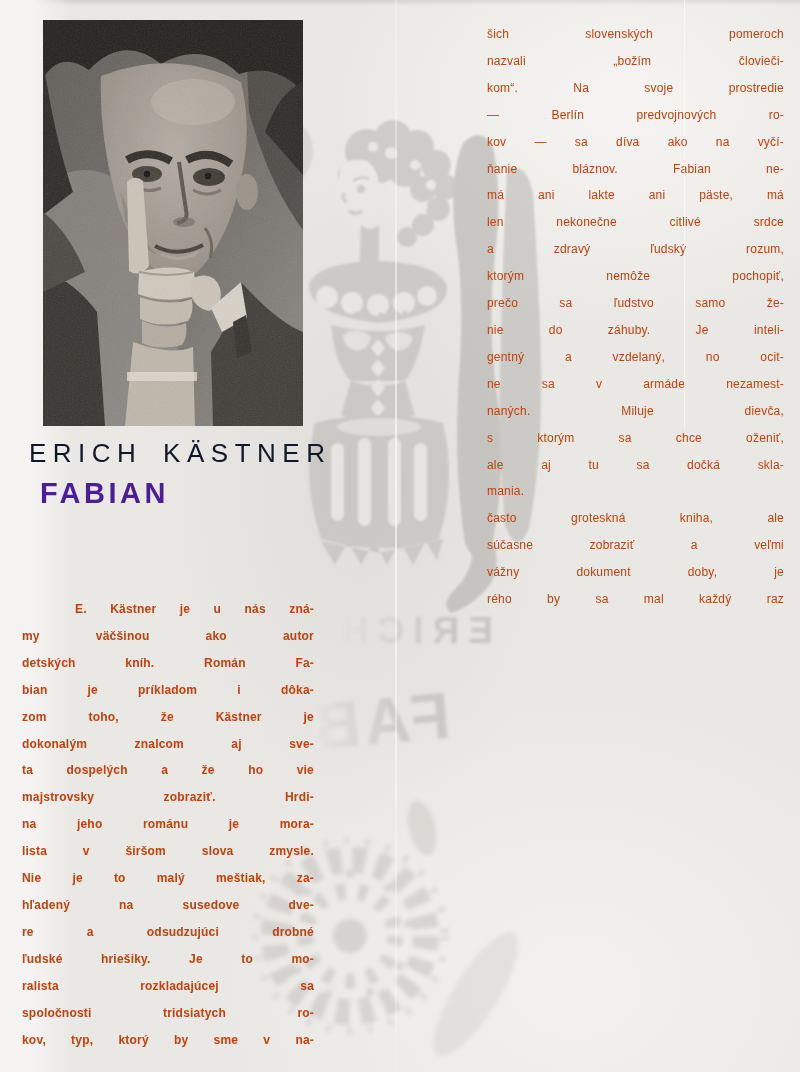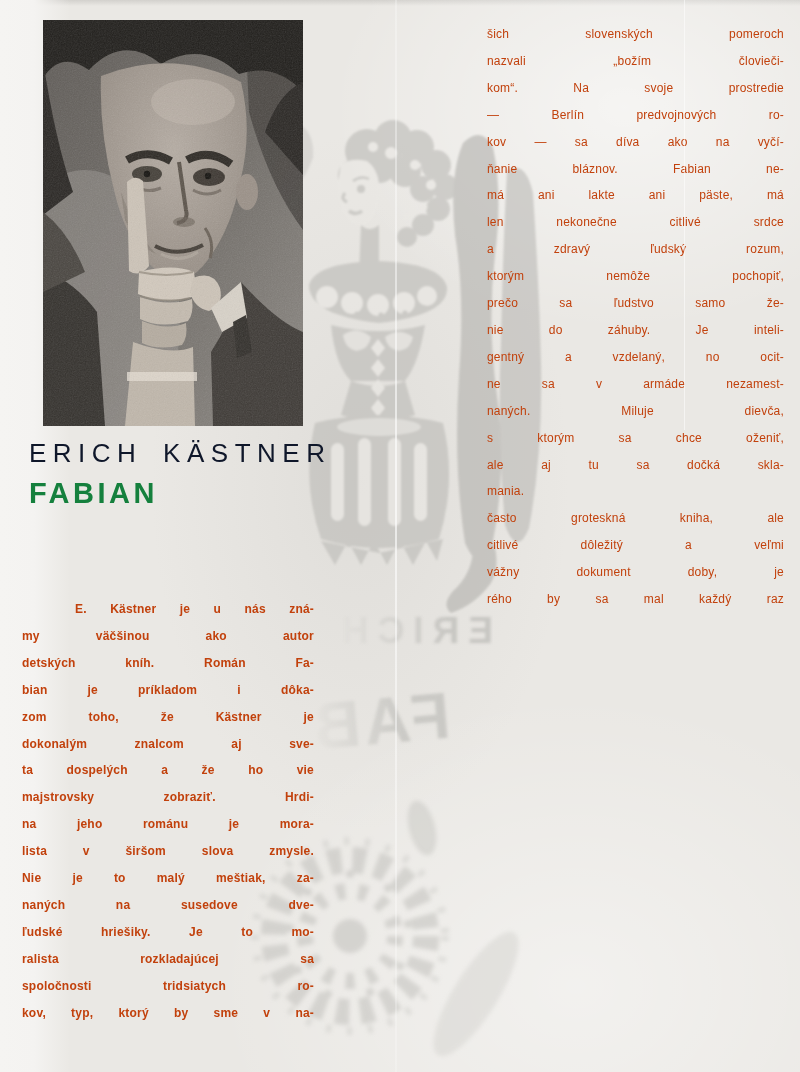--- a/index.html
+++ b/index.html
@@ -26,23 +26,23 @@
   .portrait{position:absolute;left:43px;top:20px;width:260px;height:406px;}
   .portrait svg{display:block;width:100%;height:100%;}
 
   
   .author-heading{
     position:absolute;left:29px;top:438px;
     font-size:26px;font-weight:400;letter-spacing:6.5px;word-spacing:7px;
     color:#0f172a;white-space:nowrap;
   }
   .title-heading{
-    position:absolute;left:29px;top:477px;
+    position:absolute;left:40px;top:477px;
     font-size:29px;font-weight:700;letter-spacing:3.5px;
-    color:#15803d;white-space:nowrap;
+    color:#4c1d95;white-space:nowrap;
   }
 
   
   .col{position:absolute;}
   .col-left{left:22px;top:596px;width:292px;font-weight:bold;}
   .col-right{left:487px;top:21px;width:297px;}
   .line{
     font-size:12px;line-height:26.9px;color:#c2410c;
     letter-spacing:0.2px;
     text-align:justify;text-align-last:justify;
@@ -259,21 +259,22 @@
   <div class="line">my väčšinou ako autor</div>
   <div class="line">detských kníh. Román Fa-</div>
   <div class="line">bian je príkladom i dôka-</div>
   <div class="line">zom toho, že Kästner je</div>
   <div class="line">dokonalým znalcom aj sve-</div>
   <div class="line">ta dospelých a že ho vie</div>
   <div class="line">majstrovsky zobraziť. Hrdi-</div>
   <div class="line">na jeho románu je mora-</div>
   <div class="line">lista v širšom slova zmysle.</div>
   <div class="line">Nie je to malý meštiak, za-</div>
-  <div class="line">naných na susedove dve-</div>
+  <div class="line">hľadený na susedove dve-</div>
+  <div class="line">re a odsudzujúci drobné</div>
   <div class="line">ľudské hriešiky. Je to mo-</div>
   <div class="line">ralista rozkladajúcej sa</div>
   <div class="line">spoločnosti tridsiatych ro-</div>
   <div class="line">kov, typ, ktorý by sme v na-</div>
 </div>
 
 <div class="col col-right">
   <div class="line">šich slovenských pomeroch</div>
   <div class="line">nazvali „božím človieči-</div>
   <div class="line">kom“. Na svoje prostredie</div>
@@ -286,19 +287,19 @@
   <div class="line">ktorým nemôže pochopiť,</div>
   <div class="line">prečo sa ľudstvo samo že-</div>
   <div class="line">nie do záhuby. Je inteli-</div>
   <div class="line">gentný a vzdelaný, no ocit-</div>
   <div class="line">ne sa v armáde nezamest-</div>
   <div class="line">naných. Miluje dievča,</div>
   <div class="line">s ktorým sa chce oženiť,</div>
   <div class="line">ale aj tu sa dočká skla-</div>
   <div class="line end">mania.</div>
   <div class="line">často groteskná kniha, ale</div>
-  <div class="line">citlivé dôležitý a veľmi</div>
+  <div class="line">súčasne zobraziť a veľmi</div>
   <div class="line">vážny dokument doby, je</div>
   <div class="line">rého by sa mal každý raz</div>
 </div>
 
 <div class="crease-v1"></div>
 <div class="crease-v2"></div>
 
 </body></html>

